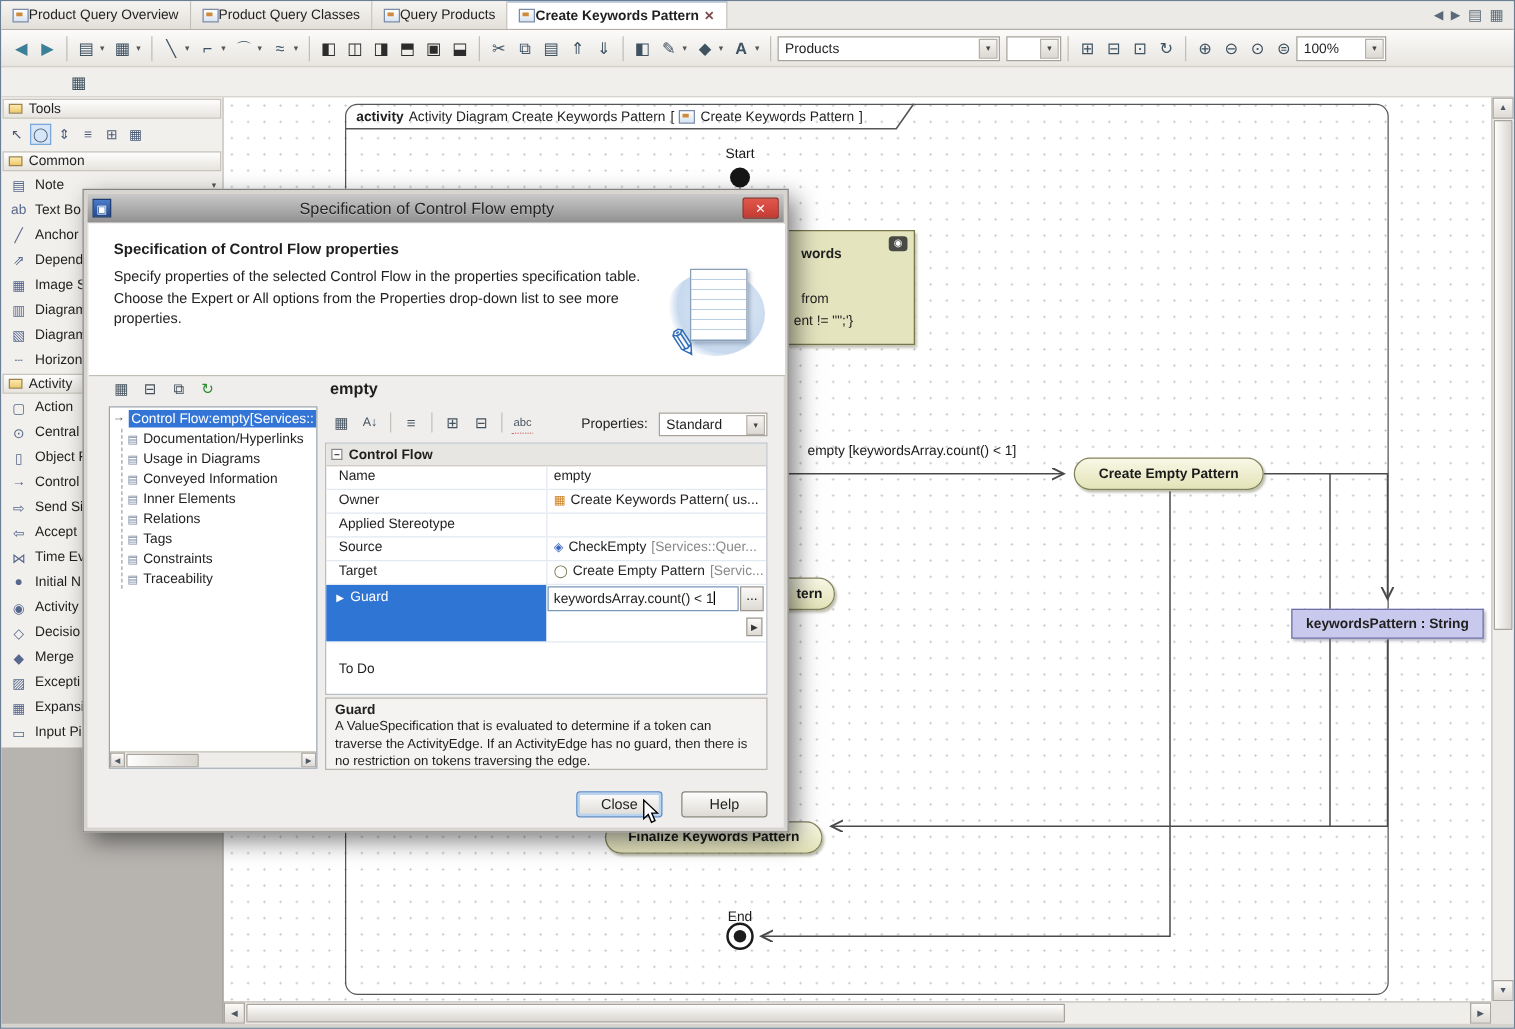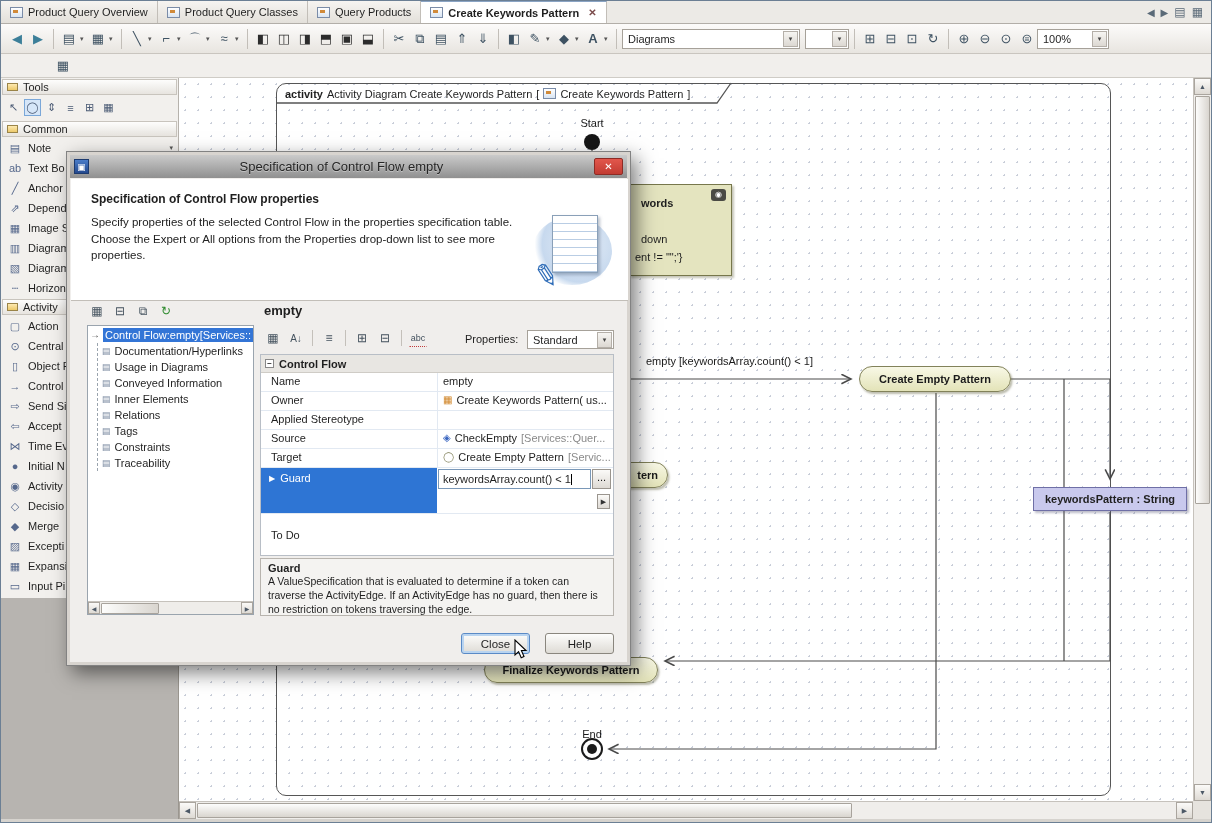--- a/index.html
+++ b/index.html
@@ -4,21 +4,21 @@
 <style>
   * { margin:0; padding:0; box-sizing:border-box; }
   body { background:#888; font-family:"Liberation Sans", sans-serif; }
   .app { position:relative; width:1212px; height:823px; background:#f0efed;
          border:1px solid #6b7f94; overflow:hidden; font-size:11px; color:#1f1f1f; }
   .abs { position:absolute; }
 
   
   .tabbar { position:absolute; left:0; top:0; width:100%; height:23px; background:#eceae6;
             border-bottom:1px solid #b2aea8; display:flex; align-items:stretch; }
-  .tab { display:flex; align-items:center; gap:5px; padding:0 9px; border-right:1px solid #c2beb8;
+  .tab { display:flex; align-items:center; padding:0 9px; border-right:1px solid #c2beb8;
          background:linear-gradient(#f6f4f1,#e3e0da); white-space:nowrap; }
   .tab.active { background:#fff; font-weight:bold; border-top:1px solid #8aa4c4; }
   .tabicon { width:13px; height:11px; border:1px solid #7a8ca8; background:linear-gradient(#ffffff,#d8e4f2);
              position:relative; flex:0 0 auto; }
   .tabicon::after { content:""; position:absolute; left:2px; top:2px; width:5px; height:3px; background:#d08a3a; }
   .tabclose { color:#7a4a4a; font-size:10px; margin-left:4px; }
   .tabnav { margin-left:auto; display:flex; align-items:center; gap:6px; padding:0 8px; color:#5a6a78; font-size:10px; }
 
   
   .toolbar { position:absolute; left:0; top:23px; width:100%; height:30px;
@@ -230,21 +230,21 @@
       <span class="ticon">◧</span>
       <span class="ticon">✎</span>
       <span class="drop">▾</span>
       <span class="ticon">◆</span>
       <span class="drop">▾</span>
       <span class="ticon" style="font-weight:bold;">A</span>
       <span class="drop">▾</span>
     </div>
     <div class="tsep"></div>
     <div class="combo" style="width:178px;">
-      <span>Diagrams</span>
+      <span>Products</span>
       <span class="carrow">▾</span>
     </div>
     <div style="width:5px;"></div>
     <div class="combo" style="width:44px;">
       <span></span>
       <span class="carrow">▾</span>
     </div>
     <div class="tsep"></div>
     <div class="tgroup">
       <span class="ticon">⊞</span>
@@ -408,21 +408,21 @@
       <span>Create Keywords Pattern</span>
       <span>]</span>
     </div>
 
     <div class="dglabel" style="left:383px;top:39px;width:60px;text-align:center;">Start</div>
     <div class="abs" style="left:405px;top:56px;width:16px;height:16px;background:#161616;border-radius:50%;"></div>
 
     <div class="notebox" style="left:450px;top:106px;width:103px;height:92px;">
       <span class="abs" style="right:5px;top:4px;width:15px;height:12px;background:#4a4a44;border-radius:3px;color:#fff;font-size:8px;text-align:center;line-height:12px;">◉</span>
       <b class="abs" style="left:11px;top:12px;">words</b>
-      <span class="abs" style="left:11px;top:48px;">down</span>
+      <span class="abs" style="left:11px;top:48px;">from</span>
       <span class="abs" style="left:5px;top:66px;">ent != "";'}</span>
     </div>
 
     <div class="dglabel" style="left:467px;top:277px;">empty [keywordsArray.count() &lt; 1]</div>
 
     <div class="node" style="left:680px;top:288px;width:152px;height:26px;">Create Empty Pattern</div>
 
     <div class="node" style="left:382px;top:384px;width:107px;height:26px;justify-content:flex-end;padding-right:9px;">tern</div>
 
     <div class="objnode" style="left:854px;top:409px;width:154px;height:24px;">keywordsPattern : String</div>

